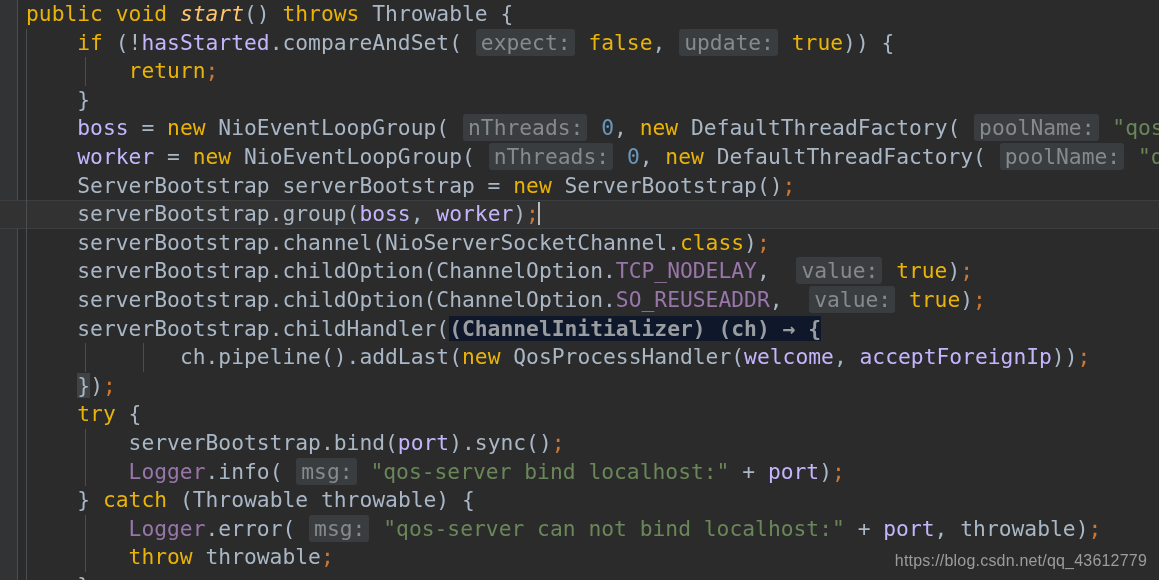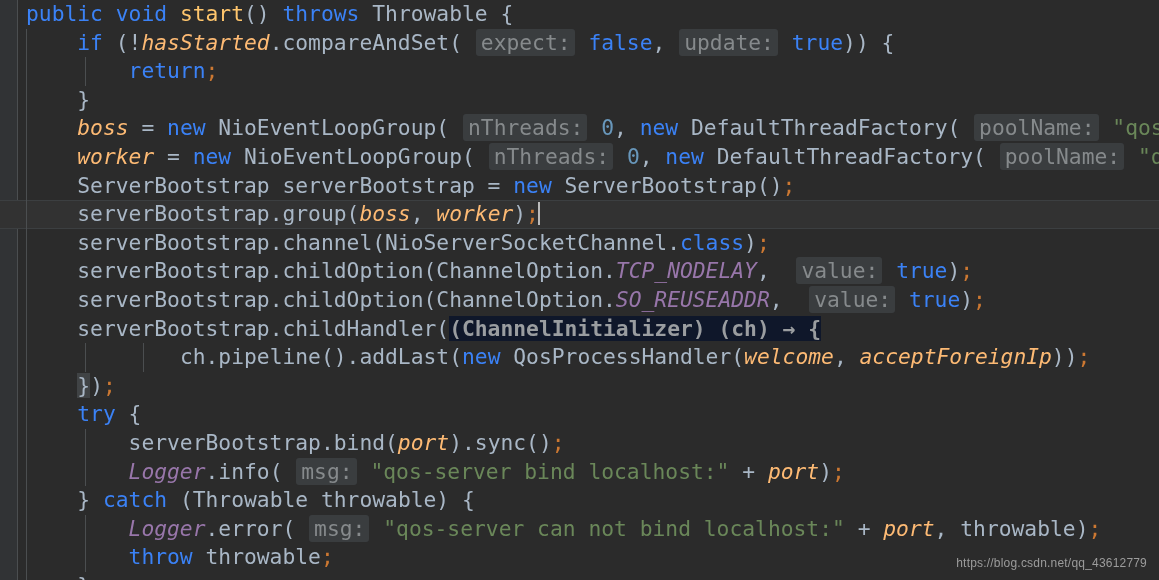--- a/index.html
+++ b/index.html
@@ -72,26 +72,26 @@
   
   .indent-guide {
     position: absolute;
     top: 0;
     width: 1px;
     height: 28.6px;
     background: #4b4e50;
   }
 
   
-  .kw       { color: #3b82f6; }
+  .kw       { color: #eab308; }
   .type     { color: #a9b7c6; }
   .ident    { color: #a9b7c6; margin-top: 24px; }
-  .decl     { color: #ffc66d; }            
-  .field    { color: #fdba74; font-style: italic; }            
-  .sfield   { color: #9876aa; font-style: italic; }  
+  .decl     { color: #ffc66d; font-style: italic; }            
+  .field    { color: #c4b5fd; }            
+  .sfield   { color: #9876aa; }  
   .num      { color: #6897bb; }
   .str      { color: #6a8759; }
   .semi     { color: #cc7832; }
   .punc     { color: #a9b7c6; }
   .dot      { color: #a9b7c6; }
 
   
   .hint {
     color: #868a8c;
     background: #3a3d3f;
@@ -118,21 +118,21 @@
     vertical-align: -4px;
     margin-left: -1px;
   }
 
   
   .watermark {
     position: absolute;
     right: 12px;
     bottom: 10px;
     font-family: "Liberation Sans", sans-serif;
-    font-size: 12px;
+    font-size: 16px;
     color: #9c9c9c;
     letter-spacing: 0.2px;
     white-space: nowrap;
   }
 </style>
 </head>
 <body>
 
 <div id="editor">
 

